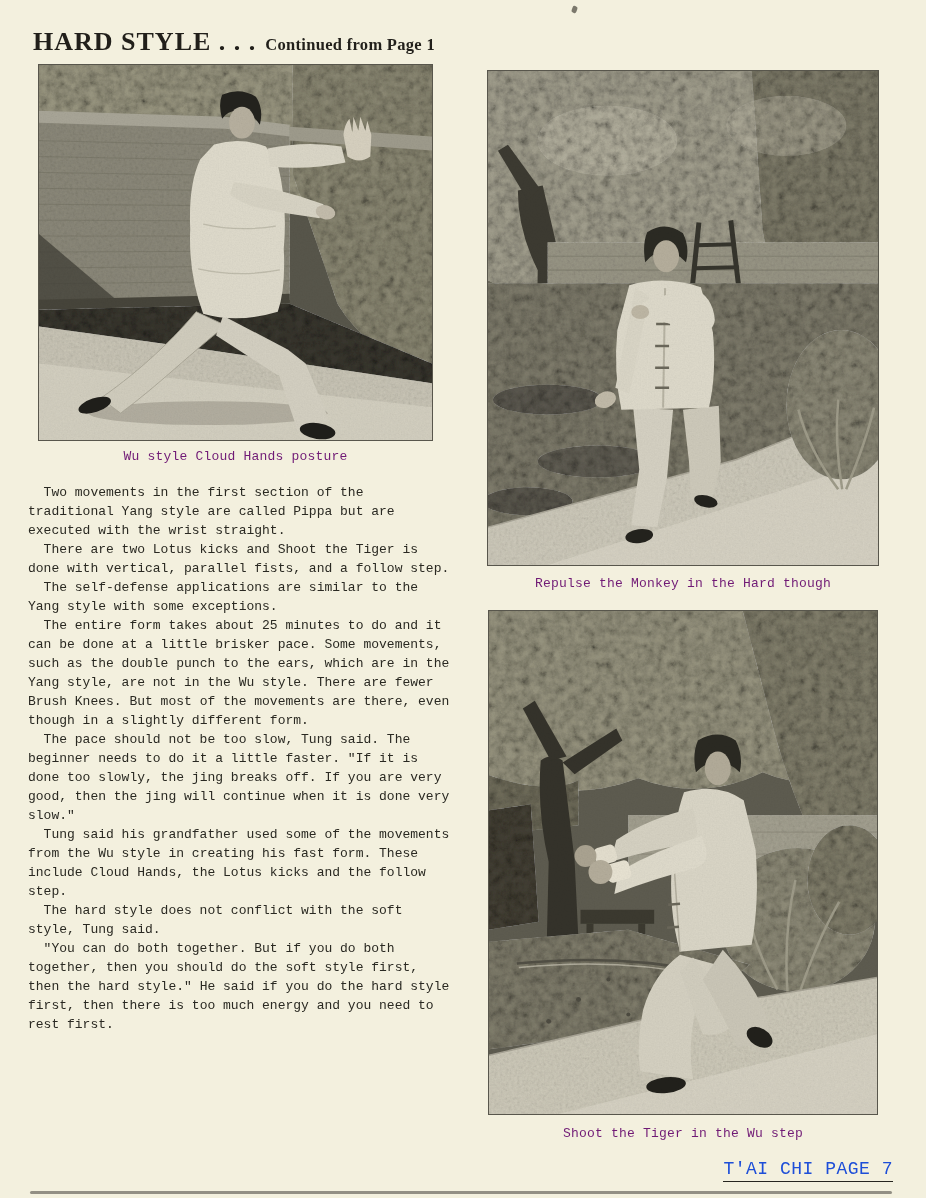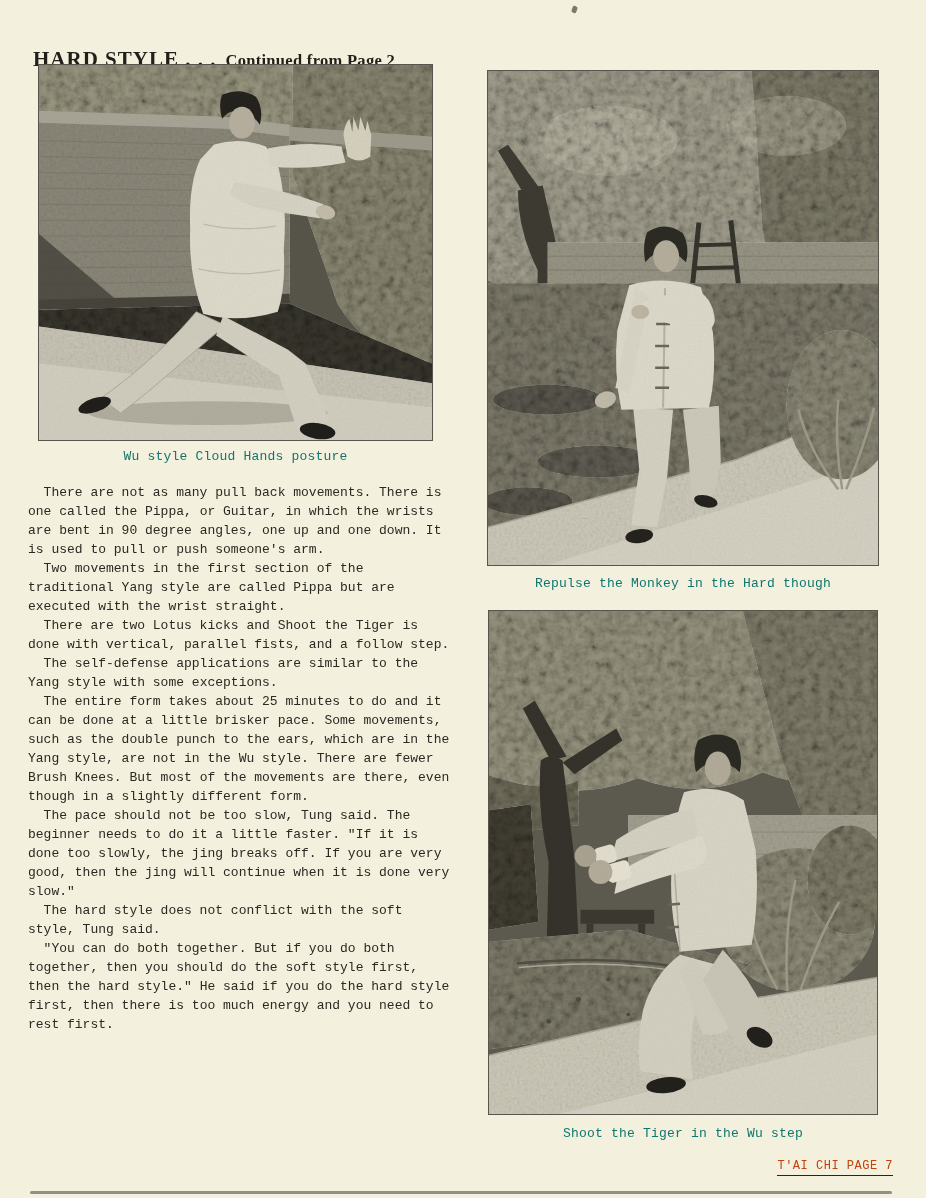--- a/index.html
+++ b/index.html
@@ -5,39 +5,39 @@
   html,body{margin:0;padding:0;}
   .page{
     position:relative;width:926px;height:1198px;
     background:#f3f0de;overflow:hidden;
     font-family:"Liberation Mono",monospace;color:#2a2922;
   }
   .headline{
     position:absolute;left:33px;top:27px;display:flex;align-items:baseline;gap:9px;
     font-family:"Liberation Serif",serif;font-weight:bold;color:#211f1a;white-space:nowrap;
   }
-  .headline .title{font-size:21px;letter-spacing:1px;margin-top:20px;}
+  .headline .title{font-size:26px;letter-spacing:1px;}
   .headline .cont{font-size:16.5px;letter-spacing:.3px;}
   .photo{
     position:absolute;border:1px solid rgba(55,53,45,.6);
     background:#8b887a;box-sizing:border-box;
   }
   .photo svg{display:block;width:100%;height:100%;}
   .caption{
-    position:absolute;text-align:center;font-size:13px;letter-spacing:.2px;color:#0f766e;
+    position:absolute;text-align:center;font-size:13px;letter-spacing:.2px;color:#701a75;
   }
   .article{
     position:absolute;left:28px;top:483px;width:54ch;
     font-size:13px;line-height:19px;color:#2a2922;
   }
   .article p{margin:0;}
   .article p.ind{text-indent:2ch;}
   .footer{
     position:absolute;top:1159px;right:33px;
-    font-size:12px;letter-spacing:.5px;color:#c2410c;
+    font-size:18px;letter-spacing:.5px;color:#1d4ed8;
     border-bottom:1.6px solid #26251f;padding-bottom:2px;white-space:nowrap;
   }
   .scanline{
     position:absolute;left:30px;top:1191px;width:862px;height:3px;
     background:#716f66;opacity:.75;border-radius:2px;
   }
   .speck{
     position:absolute;left:572px;top:6px;width:5px;height:7px;
     background:#5c5a4f;border-radius:2px;transform:rotate(20deg);opacity:.8;
   }
@@ -81,21 +81,21 @@
     </filter>
   </defs>
 </svg>
 
 <div class="page">
 
   <div class="speck"></div>
 
   <div class="headline">
     <span class="title">HARD STYLE . . .</span>
-    <span class="cont">Continued from Page 2</span>
+    <span class="cont">Continued from Page 1</span>
   </div>
 
   <div class="photo" style="left:38px;top:64px;width:395px;height:377px;" aria-label="Man in light kung-fu jacket and trousers in a wide bow stance performing Cloud Hands before a brick wall with dark foliage behind">
     <svg viewBox="0 0 395 377" preserveAspectRatio="none">
       <rect width="395" height="377" fill="#57554a"></rect>
       <g>
         <path d="M0,0 H395 V150 Q300,120 240,140 Q160,100 80,130 Q30,110 0,125 Z" fill="#98957f" filter="url(#texStrong)"></path>
         <path d="M255,0 H395 V310 Q330,290 300,240 Q278,175 255,110 Z" fill="#8a8772" filter="url(#texStrong)"></path>
       </g>
       <g>
@@ -252,26 +252,26 @@
         <circle cx="112" cy="262" r="12" fill="#b3ac9a"></circle>
         <path d="M160,130 Q180,118 198,130 Q206,146 202,162 Q190,150 176,152 Q166,153 158,162 Q154,144 160,130 Z" transform="translate(50,0)" fill="#2a2922"></path>
         <ellipse cx="230" cy="158" rx="13" ry="17" fill="#b1aa98"></ellipse>
       </g>
       <rect width="390" height="505" fill="#ffffff" filter="url(#photoGrain)" style="mix-blend-mode:multiply" opacity="0.55"></rect>
     </svg>
   </div>
   <div class="caption" style="left:488px;top:1126px;width:390px;">Shoot the Tiger in the Wu step</div>
 
   <div class="article">
-      <p class="para ind">There are not as many pull back movements. There is one called the Pippa, or Guitar, in which the wrists are bent in 90 degree angles, one up and one down. It is used to pull or push someone's arm.</p>
       <p class="para ind">Two movements in the first section of the traditional Yang style are called Pippa but are executed with the wrist straight.</p>
       <p class="para ind">There are two Lotus kicks and Shoot the Tiger is done with vertical, parallel fists, and a follow step.</p>
       <p class="para ind">The self-defense applications are similar to the Yang style with some exceptions.</p>
       <p class="para ind">The entire form takes about 25 minutes to do and it can be done at a little brisker pace. Some movements, such as the double punch to the ears, which are in the Yang style, are not in the Wu style. There are fewer Brush Knees. But most of the movements are there, even though in a slightly different form.</p>
       <p class="para ind">The pace should not be too slow, Tung said. The beginner needs to do it a little faster. "If it is done too slowly, the jing breaks off. If you are very good, then the jing will continue when it is done very slow."</p>
+      <p class="para ind">Tung said his grandfather used some of the movements from the Wu style in creating his fast form. These include Cloud Hands, the Lotus kicks and the follow step.</p>
       <p class="para ind">The hard style does not conflict with the soft style, Tung said.</p>
       <p class="para ind">"You can do both together. But if you do both together, then you should do the soft style first, then the hard style." He said if you do the hard style first, then there is too much energy and you need to rest first.</p>
     </div>
 
   <div class="footer">T'AI CHI PAGE 7</div>
 
   <div class="scanline"></div>
 
 </div>
 

